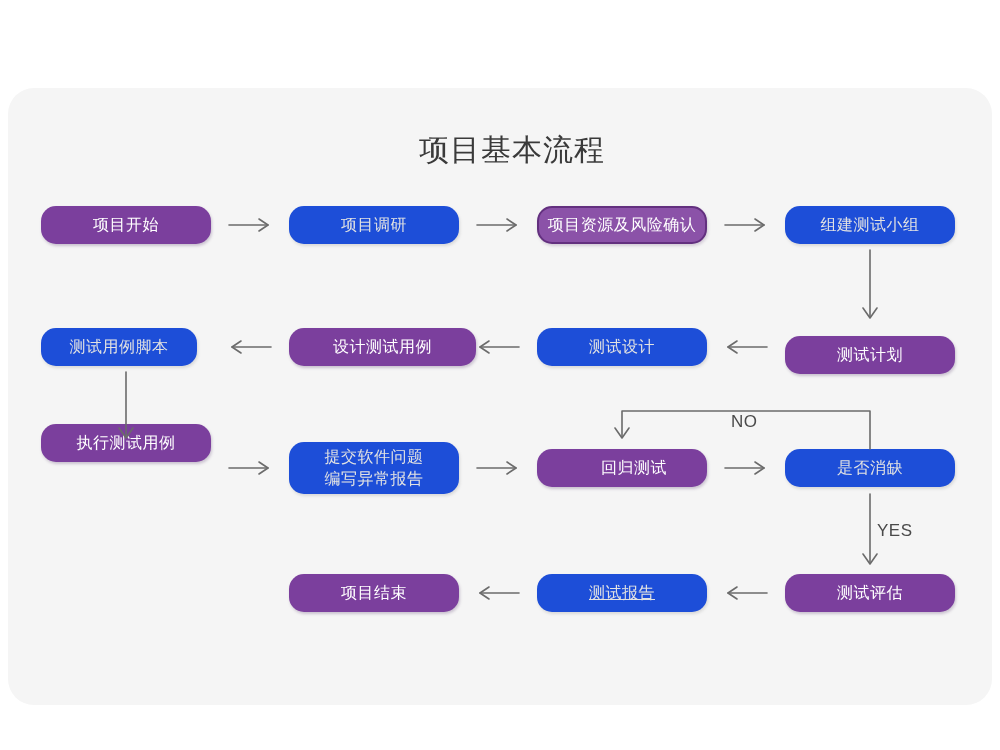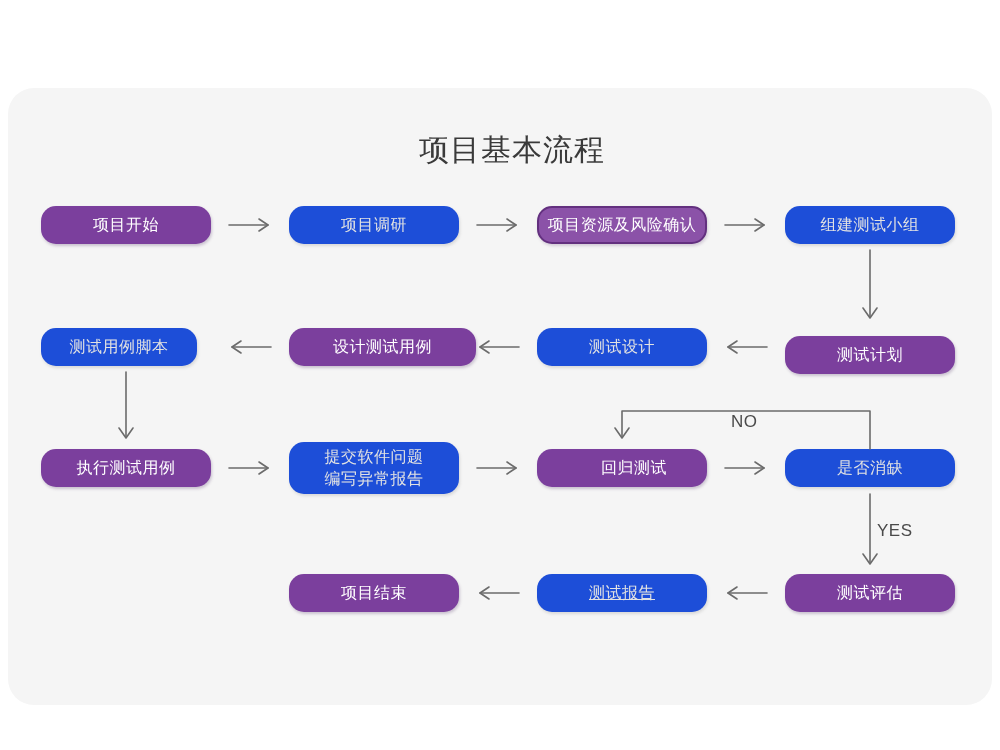--- a/index.html
+++ b/index.html
@@ -96,21 +96,21 @@
   <div class="node purple" style="left:41px;  top:206px; width:170px; height:38px;">项目开始</div>
   <div class="node gray" style="left:289px; top:206px; width:170px; height:38px;">项目调研</div>
   <div class="node purple-outline" style="left:537px; top:206px; width:170px; height:38px;">项目资源及风险确认</div>
   <div class="node gray" style="left:785px; top:206px; width:170px; height:38px;">组建测试小组</div>
 
   <div class="node gray" style="left:41px;  top:328px; width:156px; height:38px;">测试用例脚本</div>
   <div class="node purple" style="left:289px; top:328px; width:187px; height:38px;">设计测试用例</div>
   <div class="node gray" style="left:537px; top:328px; width:170px; height:38px;">测试设计</div>
   <div class="node purple" style="left:785px; top:328px; width:170px; height:38px;margin-top:8px;">测试计划</div>
 
-  <div class="node purple" style="left:41px;  top:449px; width:170px; height:38px;">执行测试用例</div>
+  <div class="node purple" style="left:41px;  top:424px; width:170px; height:38px;">执行测试用例</div>
   <div class="node gray" style="left:289px; top:442px; width:170px; height:52px;">提交软件问题
 编写异常报告</div>
   <div class="node purple" style="left:537px; top:449px; width:170px; height:38px;padding-left:24px;">回归测试</div>
   <div class="node gray" style="left:785px; top:449px; width:170px; height:38px;">是否消缺</div>
 
   <div class="node purple" style="left:289px; top:574px; width:170px; height:38px;">项目结束</div>
   <div class="node gray" style="left:537px; top:574px; width:170px; height:38px;text-decoration:underline;">测试报告</div>
   <div class="node purple" style="left:785px; top:574px; width:170px; height:38px;">测试评估</div>
 
   <div class="edge-label" style="left:731px; top:412px;">NO</div>

